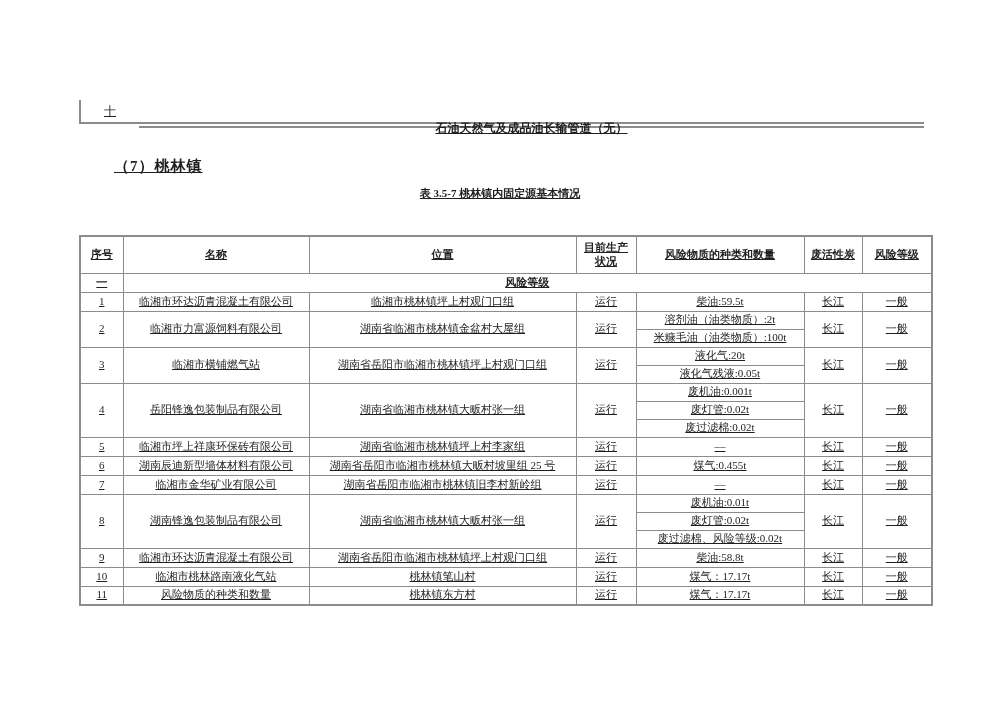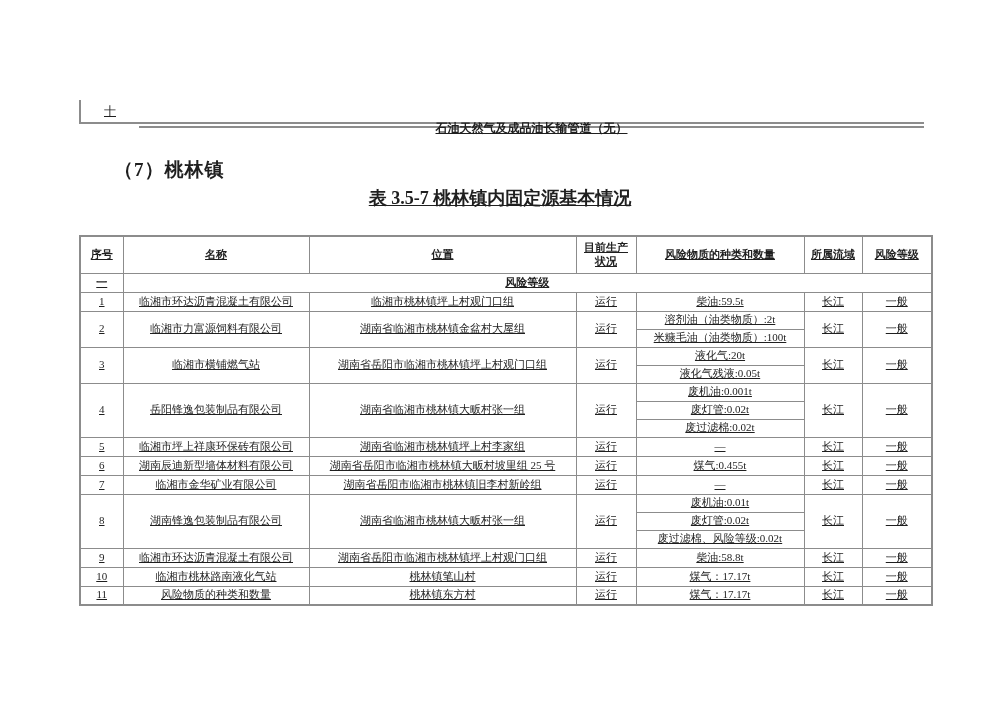--- a/index.html
+++ b/index.html
@@ -26,27 +26,27 @@
     font-size:12px; text-decoration:underline;
   }
   .tt-content {
     flex:1;
     border:2px solid #8c8c8c; border-bottom:none;
     display:flex; align-items:center; justify-content:center;
     font-size:12px; font-weight:bold; text-decoration:underline;margin-top:26px;
   }
   .section-heading {
     position:absolute; left:114px; top:157px;
-    font-size:19px; font-weight:600; 
+    font-size:15px; font-weight:600; text-decoration:underline;
     letter-spacing:1px;
   }
   .table-title {
     position:absolute; left:0; top:186px; width:100%;
     text-align:center;
-    font-size:18px; font-weight:bold; text-decoration:underline;
+    font-size:11px; font-weight:bold; text-decoration:underline;
   }
   table.main {
     position:absolute; left:79px; top:210px;
     width:852px;
     border-collapse:collapse;
     table-layout:fixed;
   }
   table.main { border:2px solid #8c8c8c;margin-top:25px; }
   table.main td, table.main th {
     border:1px solid #8c8c8c;
@@ -95,21 +95,21 @@
     <tbody>
         <tr>
       <th>序号</th>
       <th>名称</th>
       <th>位置</th>
       <th>
         <div>目前生产</div>
         <div>状况</div>
       </th>
       <th>风险物质的种类和数量</th>
-      <th>所属流域</th>
+      <th>废活性炭</th>
       <th>风险等级</th>
     </tr>
     <tr class="cat">
       <td>一</td>
       <td colspan="6">风险等级</td>
     </tr>
 
     <tr>
       <td>1</td>
       <td>临湘市环达沥青混凝土有限公司</td>

